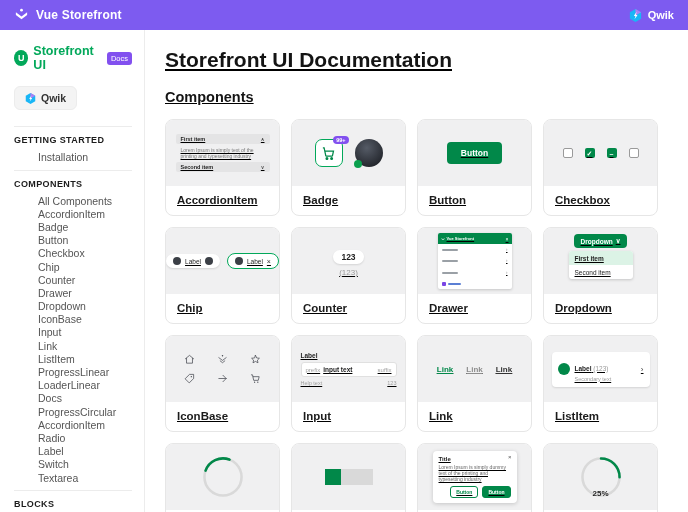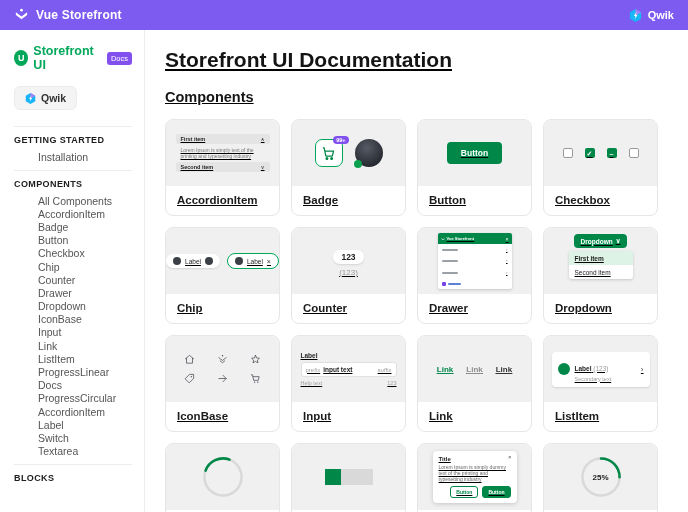--- a/index.html
+++ b/index.html
@@ -136,21 +136,21 @@
   .li-main { flex:1; }
   .li-top { font-size:6.5px; }
   .li-top b { color:#1b1b1b; } .li-top span { color:#9a9a9a; }
   .li-sec { font-size:5.5px; color:#9a9a9a; margin-top:1px; }
   .li-chev { font-size:8px; color:#444; }
 
   
   .ring { width:42px; height:42px; }
   .ll-bar { width:48px; height:16px; background:#d9d9d9; }
   .ll-fill { width:16px; height:16px; background:#018849; }
-  .pc-wrap { position:relative; width:42px; height:42px; display:flex; align-items:center; justify-content:center; }
+  .pc-wrap { position:relative; width:42px; height:42px; display:flex; align-items:flex-end; justify-content:center; }
   .pc-text { position:absolute; font-size:8px; font-weight:700; color:#222; }
 
   
   .mini-modal { width:84px; background:#fff; border-radius:4px; box-shadow:0 1px 4px rgba(0,0,0,.18);
                 padding:5px 6px; position:relative; }
   .mm-x { position:absolute; top:3px; right:5px; font-size:6px; color:#555; }
   .mm-title { font-size:6px; font-weight:700; color:#1b1b1b; margin-bottom:2px; }
   .mm-body { font-size:5px; color:#666; line-height:6px; margin-bottom:4px; }
   .mm-btns { display:flex; justify-content:flex-end; gap:4px; }
   .mm-btn { font-size:5px; border-radius:3px; padding:2px 5px; font-weight:600; cursor:pointer; }
@@ -213,23 +213,25 @@
         <a class="side-link">Checkbox</a>
         <a class="side-link">Chip</a>
         <a class="side-link">Counter</a>
         <a class="side-link">Drawer</a>
         <a class="side-link">Dropdown</a>
         <a class="side-link">IconBase</a>
         <a class="side-link">Input</a>
         <a class="side-link">Link</a>
         <a class="side-link">ListItem</a>
         <a class="side-link">ProgressLinear</a>
+        <a class="side-link">LoaderLinear</a>
         <a class="side-link">Docs</a>
         <a class="side-link">ProgressCircular</a>
         <a class="side-link">AccordionItem</a>
+        <a class="side-link">Radio</a>
         <a class="side-link">Label</a>
         <a class="side-link">Switch</a>
         <a class="side-link">Textarea</a>
         <hr class="side-div">
         <div class="side-title">BLOCKS</div>
       </div>
   </div>
 
   <div class="main">
     <div class="page-title">Storefront UI Documentation</div>

